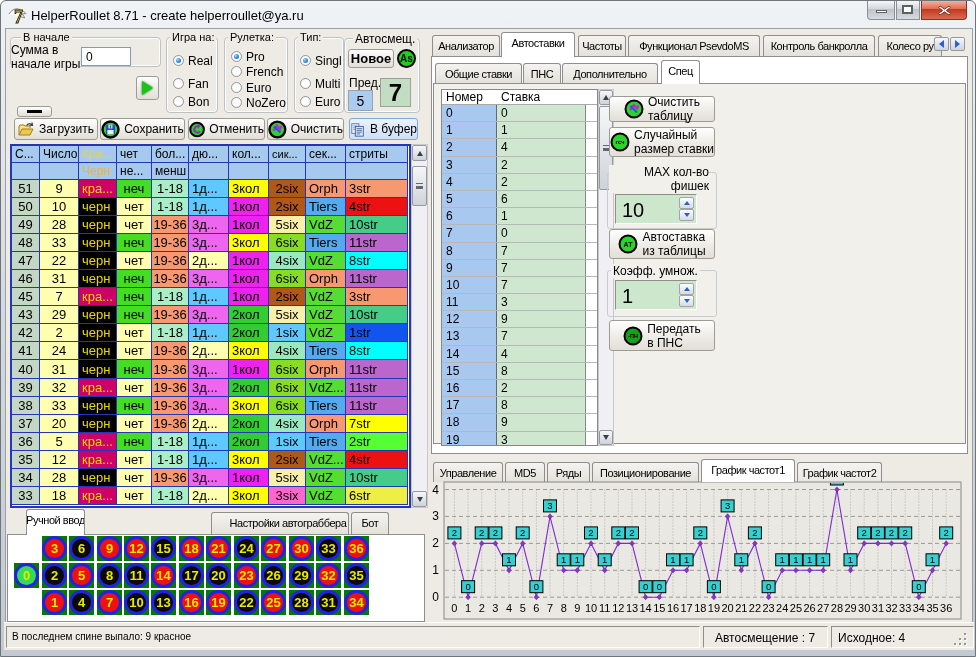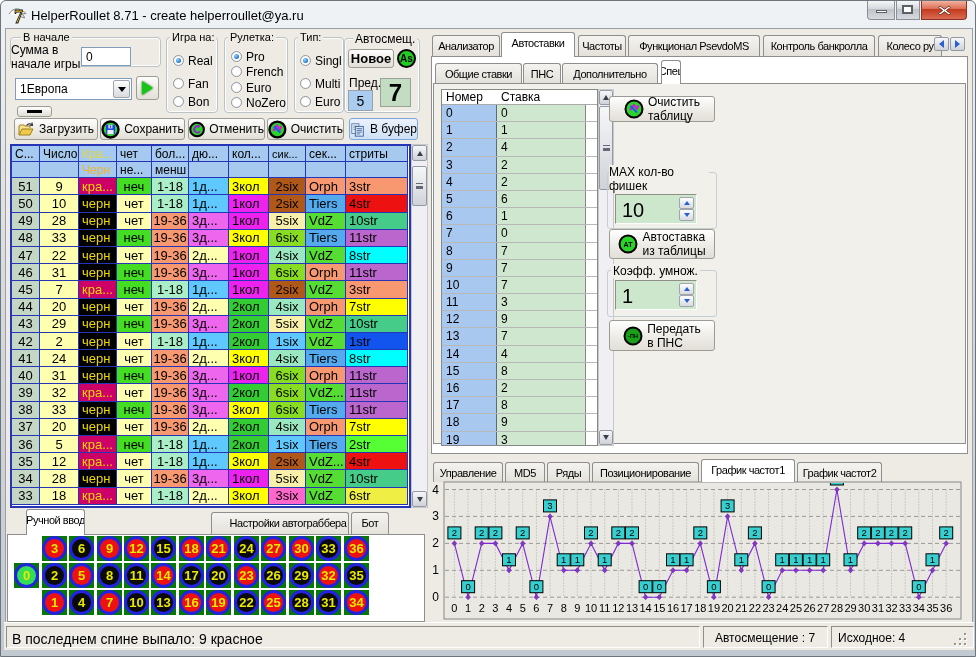--- a/index.html
+++ b/index.html
@@ -39,24 +39,20 @@
       <svg width="13" height="11" viewBox="0 0 13 11">
         <path d="M2 1 L6.5 4.2 L11 1 L12.5 2.5 L8.3 5.5 L12.5 8.5 L11 10 L6.5 6.8 L2 10 L0.5 8.5 L4.7 5.5 L0.5 2.5 Z" fill="#fff" stroke="#5a2015" stroke-width="0.8"></path>
       </svg>
     </div>
 <div class="client"></div>
 <div class="gb" style="left:9px;top:36px;width:151px;height:30px;">
       <div class="gbl" style="left:10px;">В начале</div>
     </div>
 <div class="abs" style="left:10px;top:42px;font-size:12px;background:#eeebe5;">Сумма в<br>начале игры</div>
 <div class="abs" style="left:80px;top:46px;width:50px;height:19px;background:#fff;border:1px solid #7f9db9;font-size:12px;padding:2px 0 0 4px;">0</div>
-<div class="abs" style="left:14px;top:77px;width:117px;height:22px;background:#fff;border:1px solid #7f9db9;font-size:12px;padding:3px 0 0 4px;">1Европа
-<div class="abs" style="right:1px;top:1px;width:17px;height:18px;background:linear-gradient(#fdfdfd,#d8dade);border:1px solid #9fa4ae;border-radius:2px;display:flex;align-items:center;justify-content:center;">
-        <div class="arr" style="border-left:4px solid transparent;border-right:4px solid transparent;border-top:5px solid #000;"></div>
-      </div></div>
 <div class="btn" style="left:135px;top:75px;width:23px;height:24px;">
       <div class="arr" style="border-top:7px solid transparent;border-bottom:7px solid transparent;border-left:11px solid #19c419;filter:drop-shadow(0 0 1px #066e06);"></div>
     </div>
 <div class="btn" style="left:16px;top:105px;width:35px;height:11px;">
       <div style="width:15px;height:3px;background:#000;"></div>
     </div>
 <div class="gb" style="left:165px;top:36px;width:52px;height:76px;">
       <div class="gbl" style="left:3px;">Игра на:</div>
     </div>
 <div class="radio on" style="left:172px;top:54px;"></div>
@@ -252,32 +248,20 @@
             <td style="background:#cc0066;color:#f0dc00;padding-left:3px;">кра...</td>
             <td style="background:#44dd22;text-align:center;">неч</td>
             <td style="background:#aaeec8;text-align:center;">1-18</td>
             <td style="background:#5fc8ff;padding-left:3px;">1д...</td>
             <td style="background:#ee22ee;padding-left:3px;">1кол</td>
             <td style="background:#b05818;text-align:center;">2six</td>
             <td style="background:#55dd33;padding-left:3px;">VdZ</td>
             <td style="background:#f89870;padding-left:3px;">3str</td>
           </tr>
 <tr>
-            <td style="background:#c4d6c4;text-align:center;">44</td>
-            <td style="background:#ffffb0;text-align:center;">20</td>
-            <td style="background:#000;color:#ecd800;padding-left:3px;">черн</td>
-            <td style="background:#ffffb0;text-align:center;">чет</td>
-            <td style="background:#f89870;text-align:center;">19-36</td>
-            <td style="background:#ffffb0;padding-left:3px;">2д...</td>
-            <td style="background:#33cc33;padding-left:3px;">2кол</td>
-            <td style="background:#99e8c0;text-align:center;">4six</td>
-            <td style="background:#f89870;padding-left:3px;">Orph</td>
-            <td style="background:#ffff00;padding-left:3px;">7str</td>
-          </tr>
-<tr>
             <td style="background:#c4d6c4;text-align:center;">43</td>
             <td style="background:#ffffb0;text-align:center;">29</td>
             <td style="background:#000;color:#ecd800;padding-left:3px;">черн</td>
             <td style="background:#44dd22;text-align:center;">неч</td>
             <td style="background:#f89870;text-align:center;">19-36</td>
             <td style="background:#ee66ee;padding-left:3px;">3д...</td>
             <td style="background:#33cc33;padding-left:3px;">2кол</td>
             <td style="background:#f8f0a8;text-align:center;">5six</td>
             <td style="background:#55dd33;padding-left:3px;">VdZ</td>
             <td style="background:#44cc88;padding-left:3px;">10str</td>
@@ -614,21 +598,21 @@
 <div class="sbb" style="left:933px;top:36px;width:15px;height:14px;">
       <div class="arr" style="border-top:4px solid transparent;border-bottom:4px solid transparent;border-right:5px solid #2a5fd4;"></div>
     </div>
 <div class="sbb" style="left:949px;top:36px;width:15px;height:14px;">
       <div class="arr" style="border-top:4px solid transparent;border-bottom:4px solid transparent;border-left:5px solid #2a5fd4;"></div>
     </div>
 <div class="abs" style="left:430px;top:55px;width:537px;height:398px;background:#fff;border:1px solid #8e8e8e;"></div>
 <div class="tab" style="left:434px;top:62px;width:87px;height:20px;">Общие ставки</div>
 <div class="tab" style="left:522px;top:62px;width:38px;height:20px;">ПНС</div>
 <div class="tab" style="left:561px;top:62px;width:96px;height:22px;">Дополнительно</div>
-<div class="tab act" style="left:660px;top:59px;width:20px;height:24px;">Спец</div>
+<div class="tab act" style="left:660px;top:59px;width:39px;height:24px;">Спец</div>
 <div class="abs" style="left:432px;top:82px;width:533px;height:361px;background:#f1f0ea;border:1px solid #8e8e8e;z-index:1;"></div>
 <div class="abs" style="left:440px;top:88px;width:157px;height:357px;background:#fff;border:1px solid #888;overflow:hidden;z-index:2;font-size:12px;">
 <div style="height:15px;border-bottom:1px solid #aaa;display:flex;">
         <div style="width:55px;padding-left:4px;">Номер</div>
         <div style="padding-left:4px;">Ставка</div>
       </div>
 <div style="height:17.2px;display:flex;border-bottom:1px solid #b8b8b8;">
         <div style="width:55px;background:#a8c8f0;border-right:1px solid #667;padding:1px 0 0 4px;">0</div>
         <div style="width:89px;background:#cfe6cf;border-right:1px solid #888;padding:1px 0 0 4px;">0</div>
       </div>
@@ -721,22 +705,29 @@
       </div>
 </div>
 <div class="btn" style="left:608px;top:95px;width:106px;height:26px;z-index:2;gap:4px;">
       <svg width="20" height="20" viewBox="0 0 20 20">
         <circle cx="10" cy="10" r="8.5" fill="#2ad42a" stroke="#000" stroke-width="2"></circle>
         <path d="M6 11 L10 6 L13 9.5 L14.5 6.5" fill="none" stroke="#cc22cc" stroke-width="2.2"></path>
         <path d="M6.5 7 L13 13.5" stroke="#2255ee" stroke-width="2"></path>
       </svg>
       <span>Очистить<br>таблицу</span>
     </div>
+<div class="btn" style="left:608px;top:126px;width:106px;height:30px;z-index:2;gap:4px;">
+      <svg width="20" height="20" viewBox="0 0 20 20">
+        <circle cx="10" cy="10" r="8.5" fill="#2ad42a" stroke="#000" stroke-width="2"></circle>
+        <text x="10" y="12.280000000000001" font-size="6" text-anchor="middle" fill="#000" font-weight="bold">гсч</text>
+      </svg>
+      <span>Случайный<br>размер ставки</span>
+    </div>
 <div class="abs" style="left:606px;top:171px;width:110px;height:57px;border:1px solid #c6ced2;border-radius:3px;z-index:2;"></div>
-<div class="abs" style="left:608px;top:164px;width:100px;text-align:left;z-index:3;font-size:12px;background:#f1f0ea;">MAX кол-во<br>фишек</div>
+<div class="abs" style="left:608px;top:164px;width:100px;text-align:right;z-index:3;font-size:12px;background:#f1f0ea;">MAX кол-во<br>фишек</div>
 <div class="spin" style="left:614px;top:193px;width:82px;height:30px;z-index:2;">
       <div style="font-size:20px;padding:4px 0 0 6px;">10</div>
       <div class="spinbtn" style="top:2px;">
         <div class="arr" style="border-left:3px solid transparent;border-right:3px solid transparent;border-bottom:4px solid #2a5fd4;"></div>
       </div>
       <div class="spinbtn" style="bottom:2px;">
         <div class="arr" style="border-left:3px solid transparent;border-right:3px solid transparent;border-top:4px solid #2a5fd4;"></div>
       </div>
     </div>
 <div class="btn" style="left:608px;top:228px;width:106px;height:30px;z-index:2;gap:4px;">
@@ -968,21 +959,21 @@
         <text x="474.2" y="57.4" font-size="9.5" text-anchor="middle" font-family="Liberation Sans">2</text>
         <rect x="481.3" y="101.7" width="13" height="12" fill="#37cfcf" stroke="#000"></rect>
         <text x="487.8" y="111.2" font-size="9.5" text-anchor="middle" font-family="Liberation Sans">0</text>
         <rect x="495.0" y="74.8" width="13" height="12" fill="#37cfcf" stroke="#000"></rect>
         <text x="501.5" y="84.3" font-size="9.5" text-anchor="middle" font-family="Liberation Sans">1</text>
         <rect x="508.7" y="47.9" width="13" height="12" fill="#37cfcf" stroke="#000"></rect>
         <text x="515.2" y="57.4" font-size="9.5" text-anchor="middle" font-family="Liberation Sans">2</text>
       </g>
     </svg>
 <div class="abs" style="left:3px;top:621px;width:970px;height:28px;background:#eeebe5;border-top:1px solid #fff;">
-<div class="abs sunk" style="left:2px;top:3px;width:694px;height:22px;padding:4px 0 0 5px;font-size:14px;">В последнем спине выпало: 9 красное</div>
+<div class="abs sunk" style="left:2px;top:3px;width:694px;height:22px;padding:4px 0 0 5px;font-size:10px;">В последнем спине выпало: 9 красное</div>
 <div class="abs sunk" style="left:699px;top:3px;width:125px;height:22px;padding:4px 0 0 11px;font-size:12px;">Автосмещение : 7</div>
 <div class="abs sunk" style="left:827px;top:3px;width:143px;height:22px;padding:4px 0 0 6px;font-size:12px;">Исходное: 4</div>
 <div class="abs" style="left:960px;top:20px;width:2px;height:2px;background:#9a958c;box-shadow:1px 1px 0 #fff;"></div>
       <div class="abs" style="left:960px;top:15px;width:2px;height:2px;background:#9a958c;box-shadow:1px 1px 0 #fff;"></div>
       <div class="abs" style="left:960px;top:10px;width:2px;height:2px;background:#9a958c;box-shadow:1px 1px 0 #fff;"></div>
       <div class="abs" style="left:955px;top:20px;width:2px;height:2px;background:#9a958c;box-shadow:1px 1px 0 #fff;"></div>
       <div class="abs" style="left:955px;top:15px;width:2px;height:2px;background:#9a958c;box-shadow:1px 1px 0 #fff;"></div>
       <div class="abs" style="left:950px;top:20px;width:2px;height:2px;background:#9a958c;box-shadow:1px 1px 0 #fff;"></div>
 </div>
 </div>

